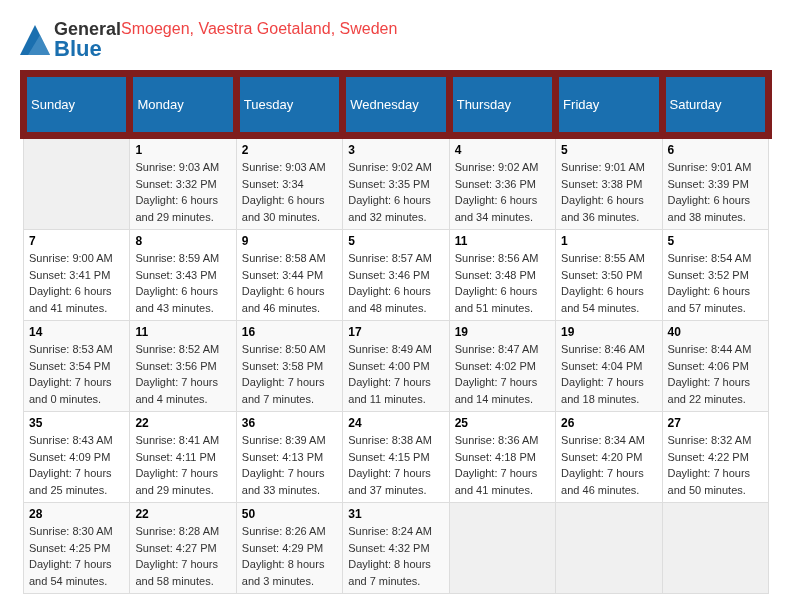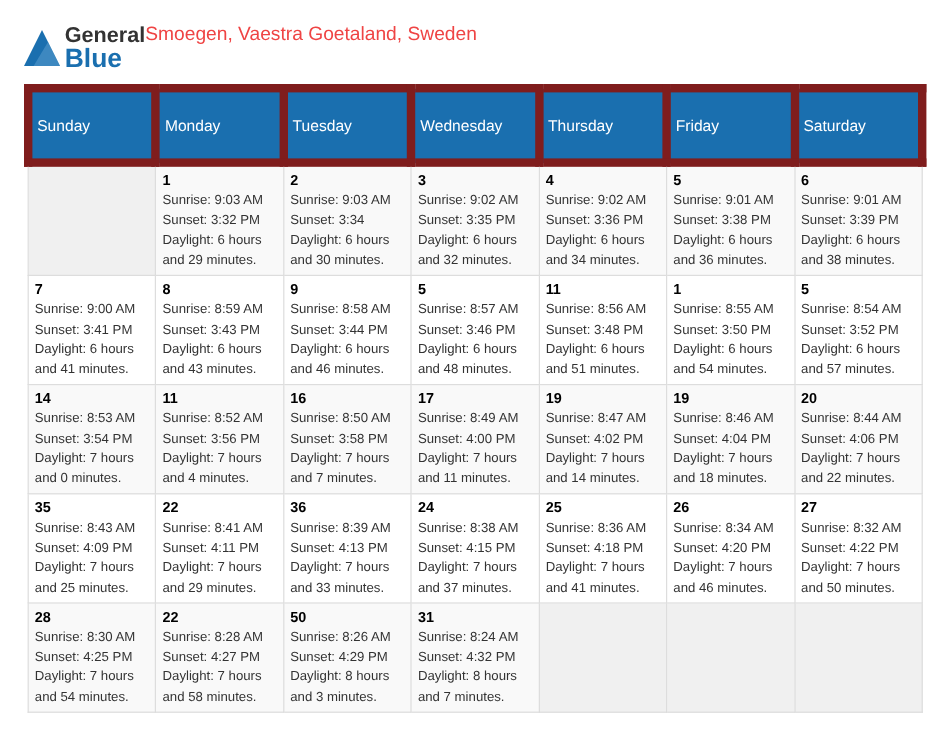--- a/index.html
+++ b/index.html
@@ -238,21 +238,21 @@
           Sunrise: 8:47 AM<br>Sunset: 4:02 PM<br>Daylight: 7 hours and 14 minutes.
         </div>
       </td>
         <td>
         <span class="day-number">19</span>
         <div class="day-info">
           Sunrise: 8:46 AM<br>Sunset: 4:04 PM<br>Daylight: 7 hours and 18 minutes.
         </div>
       </td>
         <td>
-        <span class="day-number">20</span>
+        <span class="day-number">40</span>
         <div class="day-info">
           Sunrise: 8:44 AM<br>Sunset: 4:06 PM<br>Daylight: 7 hours and 22 minutes.
         </div>
       </td>
       </tr>
       <tr>
         <td>
         <span class="day-number">35</span>
         <div class="day-info">
           Sunrise: 8:43 AM<br>Sunset: 4:09 PM<br>Daylight: 7 hours and 25 minutes.

